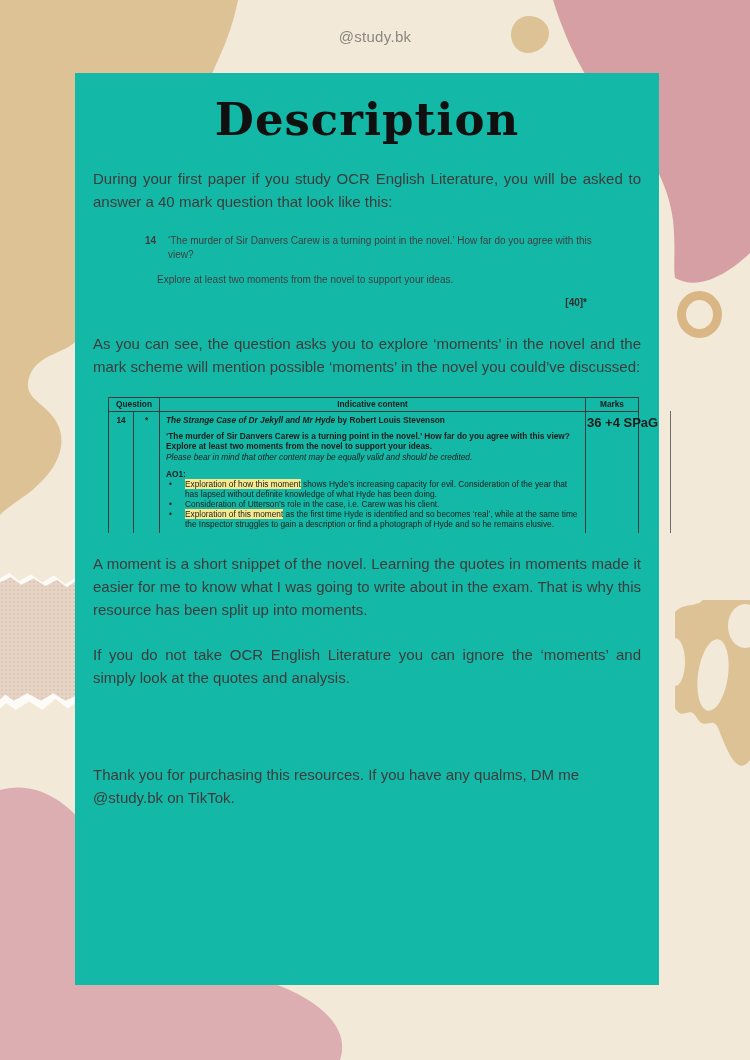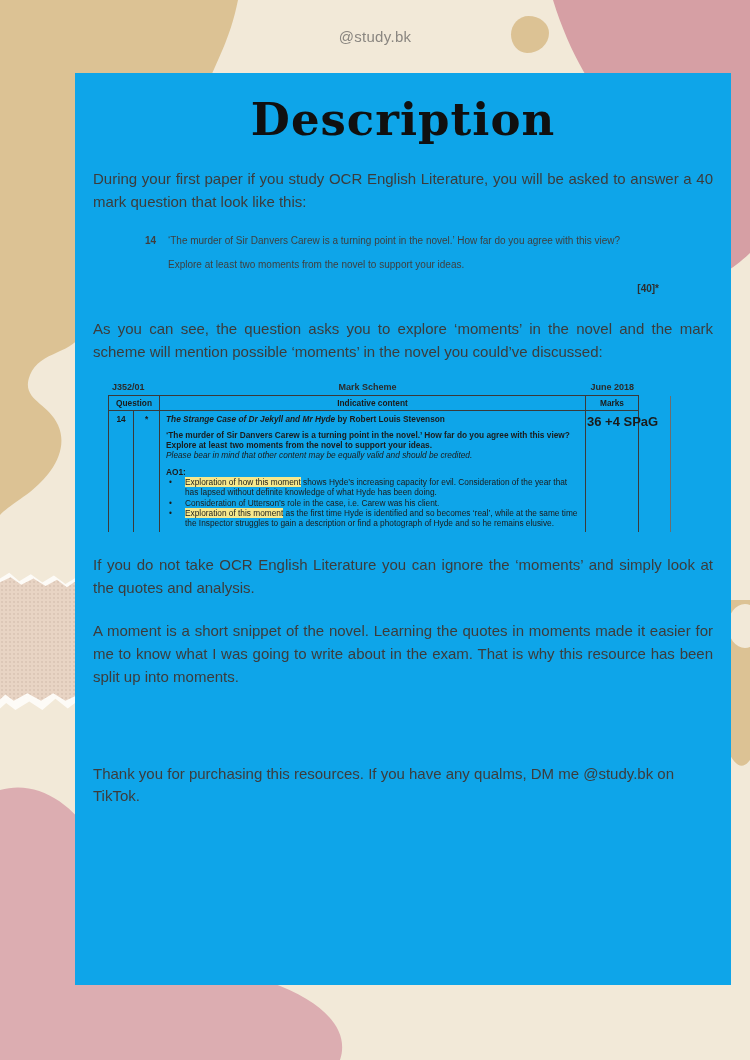--- a/index.html
+++ b/index.html
@@ -18,31 +18,31 @@
   .ring{left:677px;top:291px;width:27px;height:29px;border:9px solid #d9b684;border-radius:50%;}
   .torn-white{left:0;top:570px;width:77px;height:140px;background:#fdfbf7;
     clip-path:polygon(0 6%,12% 2%,25% 8%,40% 3%,55% 9%,70% 4%,85% 10%,100% 5%,100% 94%,88% 99%,72% 92%,55% 100%,38% 94%,20% 100%,8% 95%,0 99%);}
   .torn-paper{left:0;top:576px;width:76px;height:126px;background:var(--paper);
     background-image:radial-gradient(rgba(120,90,70,0.10) 1px,transparent 1.4px);background-size:4px 4px;
     clip-path:polygon(0 5%,14% 1%,28% 7%,44% 2%,60% 8%,75% 3%,88% 9%,100% 4%,100% 95%,86% 99%,70% 93%,54% 99%,36% 93%,18% 99%,7% 94%,0 98%);}
 
   
   .handle{position:absolute;left:0;top:28px;width:100%;text-align:center;font-size:15px;
           letter-spacing:.3px;color:var(--muted);}
-  .card{position:absolute;left:75px;top:73px;width:656px;height:912px;background:#0ea5e9;}
+  .card{position:absolute;left:75px;top:73px;width:584px;height:912px;background:#14b8a6;}
   .title{margin:20px 0 0;text-align:center;font-family:"DejaVu Serif",serif;font-weight:700;
          font-size:45px;letter-spacing:1px;color:#101010;}
   .body-p{margin:22px 18px 0;font-size:15px;line-height:1.53;color:var(--ink);text-align:justify;}
   .p2{} .p3{margin-top:20px;} .p4{margin-top:22px;} .p5{margin-top:74px;text-align:left;}
 
   
   .exam{margin:20px 42px 0 70px;font-size:10px;line-height:1.45;color:#3f3f3f;}
   .exam-row{display:flex;}
   .qnum{font-weight:700;width:23px;flex:none;}
-  .exam-instr{margin:10px 0 0 23px;}
+  .exam-instr{margin:10px 0 0 12px;}
   .exam-marks{text-align:right;font-weight:700;padding-right:30px;margin-top:9px;color:#2e2e2e;}
 
   
   .ms{position:relative;margin:18px 0 0 33px;width:564px;color:#1b1b1b;}
   .ms-head{display:flex;justify-content:space-between;width:522px;padding:0 4px;
            font-weight:700;font-size:9px;color:#2b2b2b;}
   .ms-table{margin-top:3px;width:530px;display:grid;grid-template-columns:25px 26px 1fr 53px;
             border-top:1px solid #3a3a3a;border-left:1px solid #3a3a3a;font-size:8.3px;}
   .ms-table > div{border-right:1px solid #3a3a3a;}
   .mh{font-weight:700;text-align:center;padding:1.5px 0 2px;border-bottom:1px solid #3a3a3a;}
@@ -109,25 +109,20 @@
         <span class="qnum">14</span>
         <span class="qtext">‘The murder of Sir Danvers Carew is a turning point in the novel.’ How far do you agree with this view?</span>
       </div>
       <div class="exam-instr">Explore at least two moments from the novel to support your ideas.</div>
       <div class="exam-marks">[40]*</div>
     </div>
 
     <p class="body-p p2">As you can see, the question asks you to explore ‘moments’ in the novel and the mark scheme will mention possible ‘moments’ in the novel you could’ve discussed:</p>
 
     <div class="ms">
-      <div class="ms-head">
-        <span>J352/01</span>
-        <span>Mark Scheme</span>
-        <span>June 2018</span>
-      </div>
       <div class="ms-table">
         <div class="mh mh-q">Question</div>
         <div class="mh">Indicative content</div>
         <div class="mh">Marks</div>
 
         <div class="mb mb-num">14</div>
         <div class="mb mb-star">*</div>
         <div class="mb mb-content">
           <div class="bk-line">
             <span class="bk-title">The Strange Case of Dr Jekyll and Mr Hyde</span><span> by Robert Louis Stevenson</span>
@@ -146,18 +141,18 @@
           <div class="bullet">
             <span class="dot">•</span>
             <span class="btxt"><span class="hl">Exploration of this moment</span><span> as the first time Hyde is identified and so becomes ‘real’, while at the same time the Inspector struggles to gain a description or find a photograph of Hyde and so he remains elusive.</span></span>
           </div>
         </div>
         <div class="mb mb-marks">36 +4 SPaG</div>
       </div>
       <div class="gline"></div>
     </div>
 
+    <p class="body-p p3">A moment is a short snippet of the novel. Learning the quotes in moments made it easier for me to know what I was going to write about in the exam. That is why this resource has been split up into moments.</p>
     <p class="body-p p4">If you do not take OCR English Literature you can ignore the ‘moments’ and simply look at the quotes and analysis.</p>
-    <p class="body-p p3">A moment is a short snippet of the novel. Learning the quotes in moments made it easier for me to know what I was going to write about in the exam. That is why this resource has been split up into moments.</p>
     <p class="body-p p5">Thank you for purchasing this resources. If you have any qualms, DM me @study.bk on TikTok.</p>
 
   </div>
 </div>
 
 </body></html>

